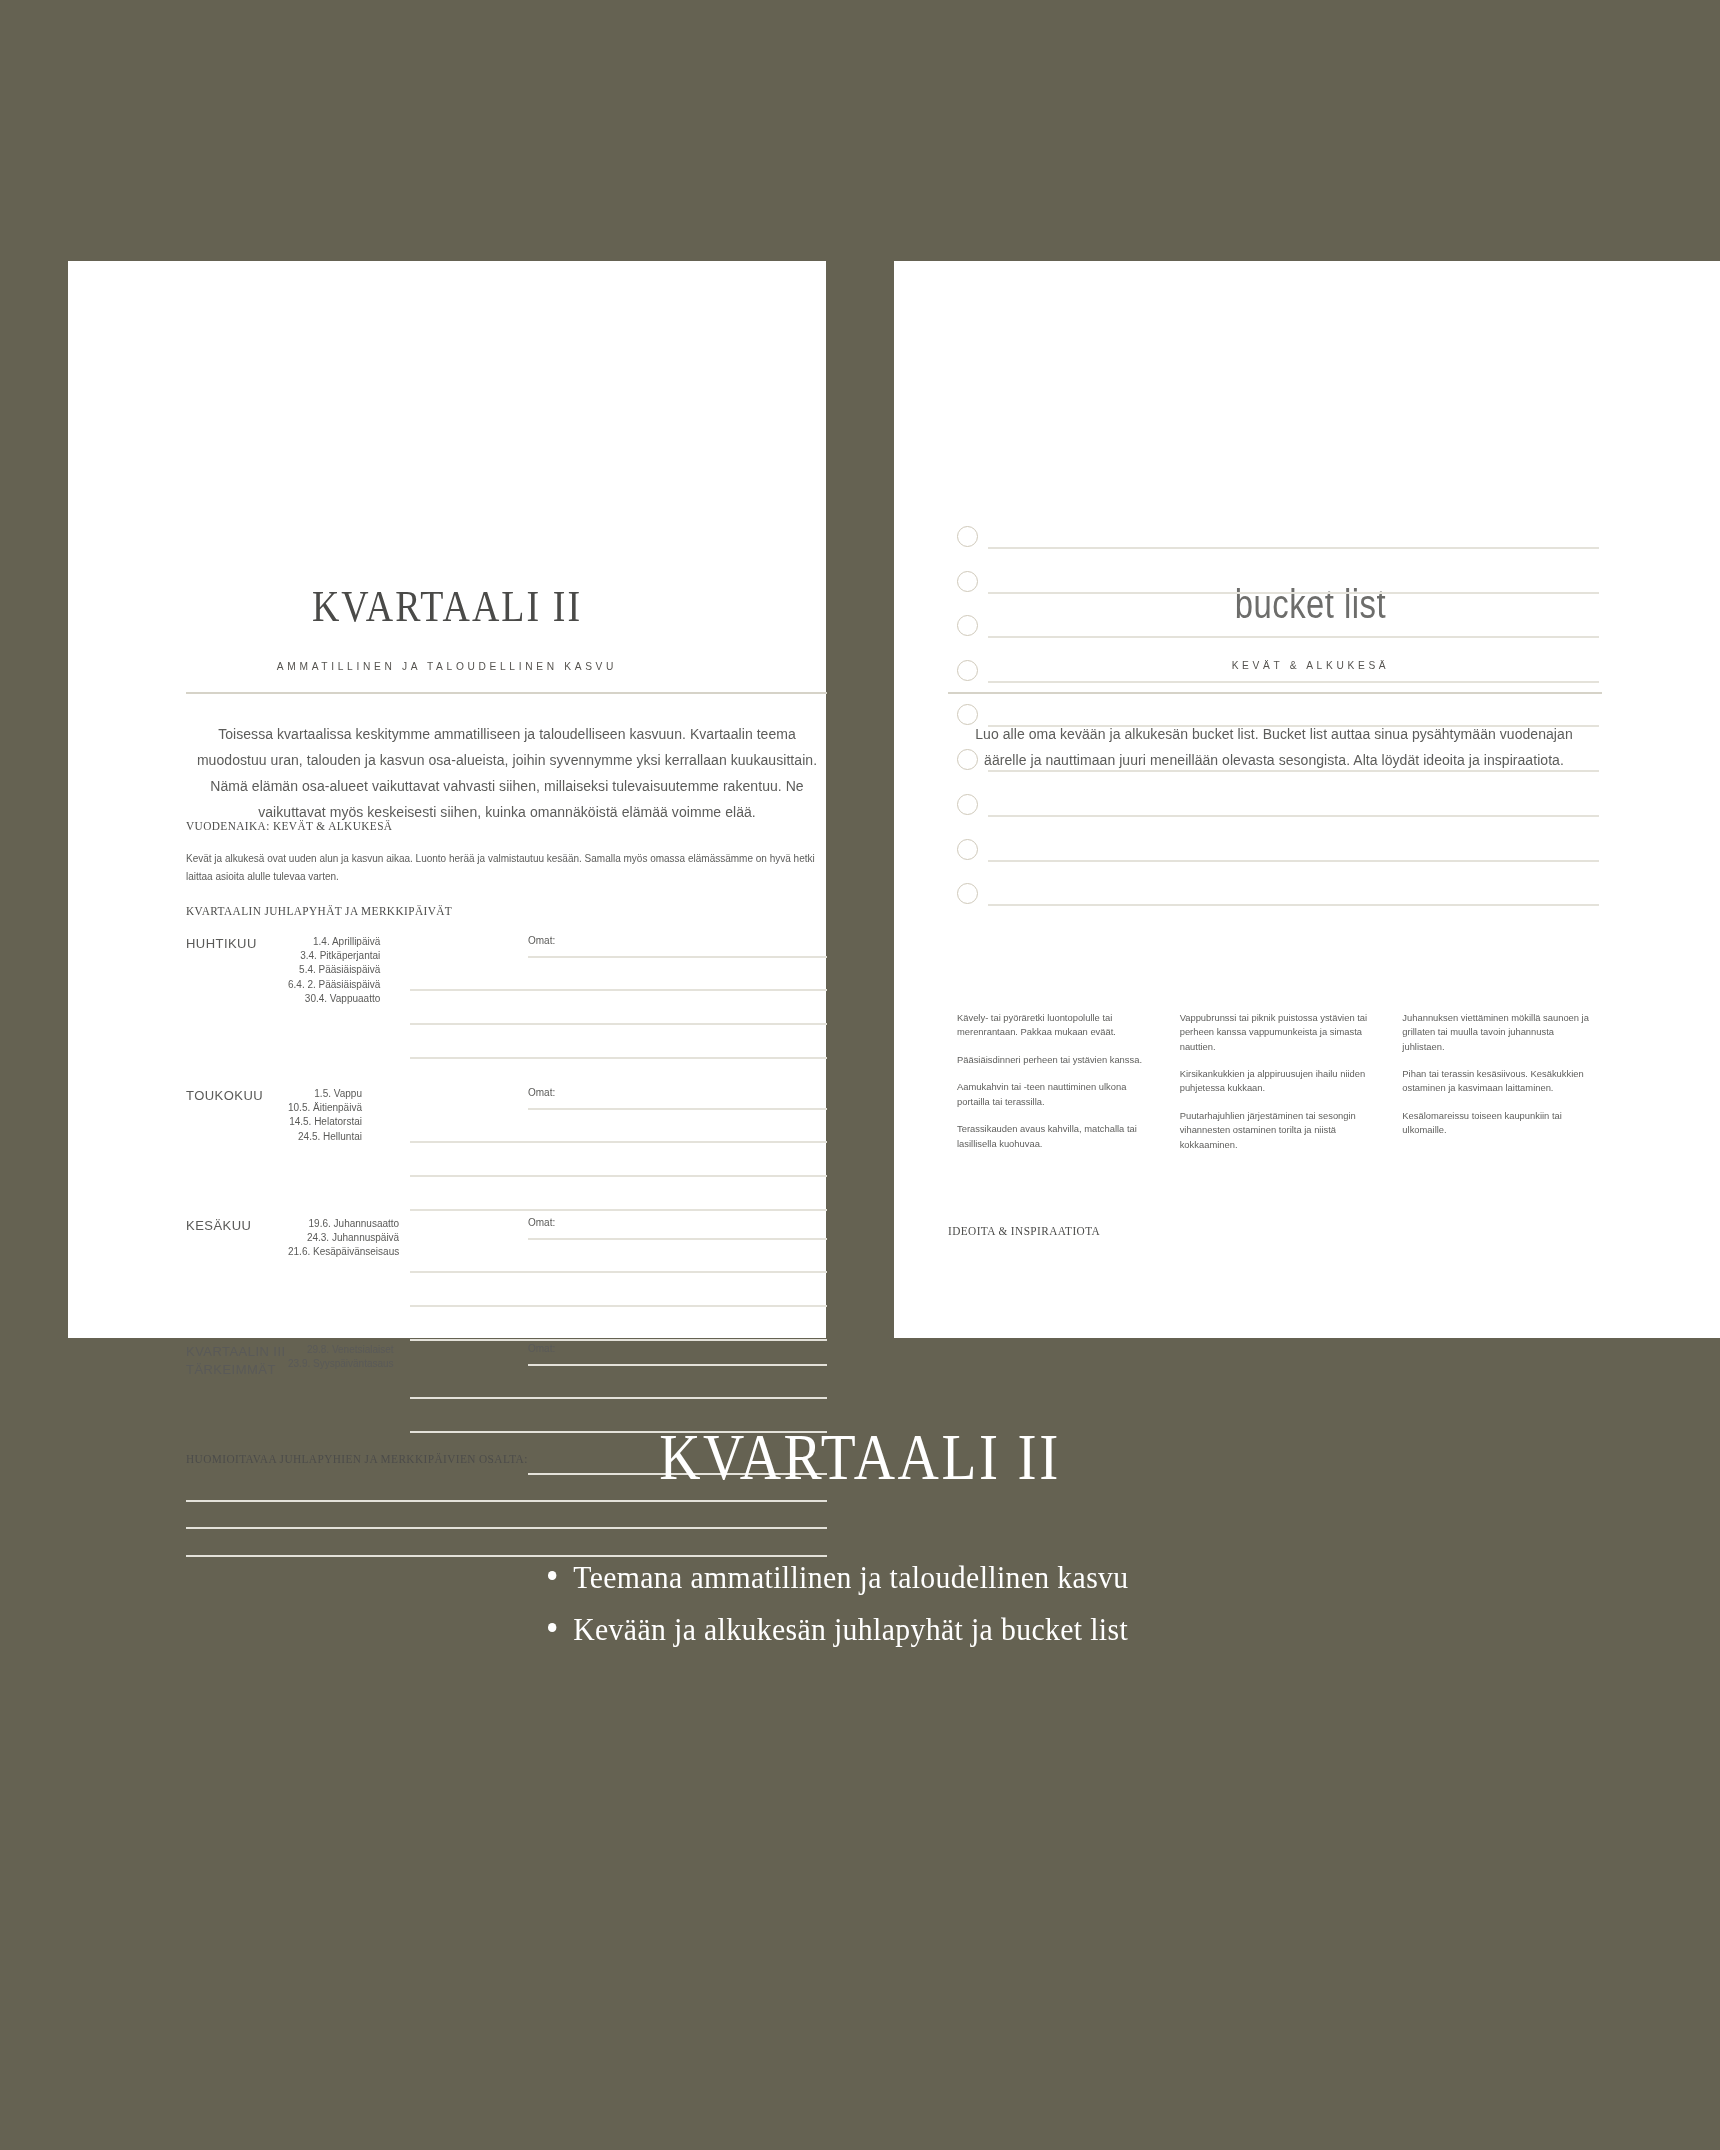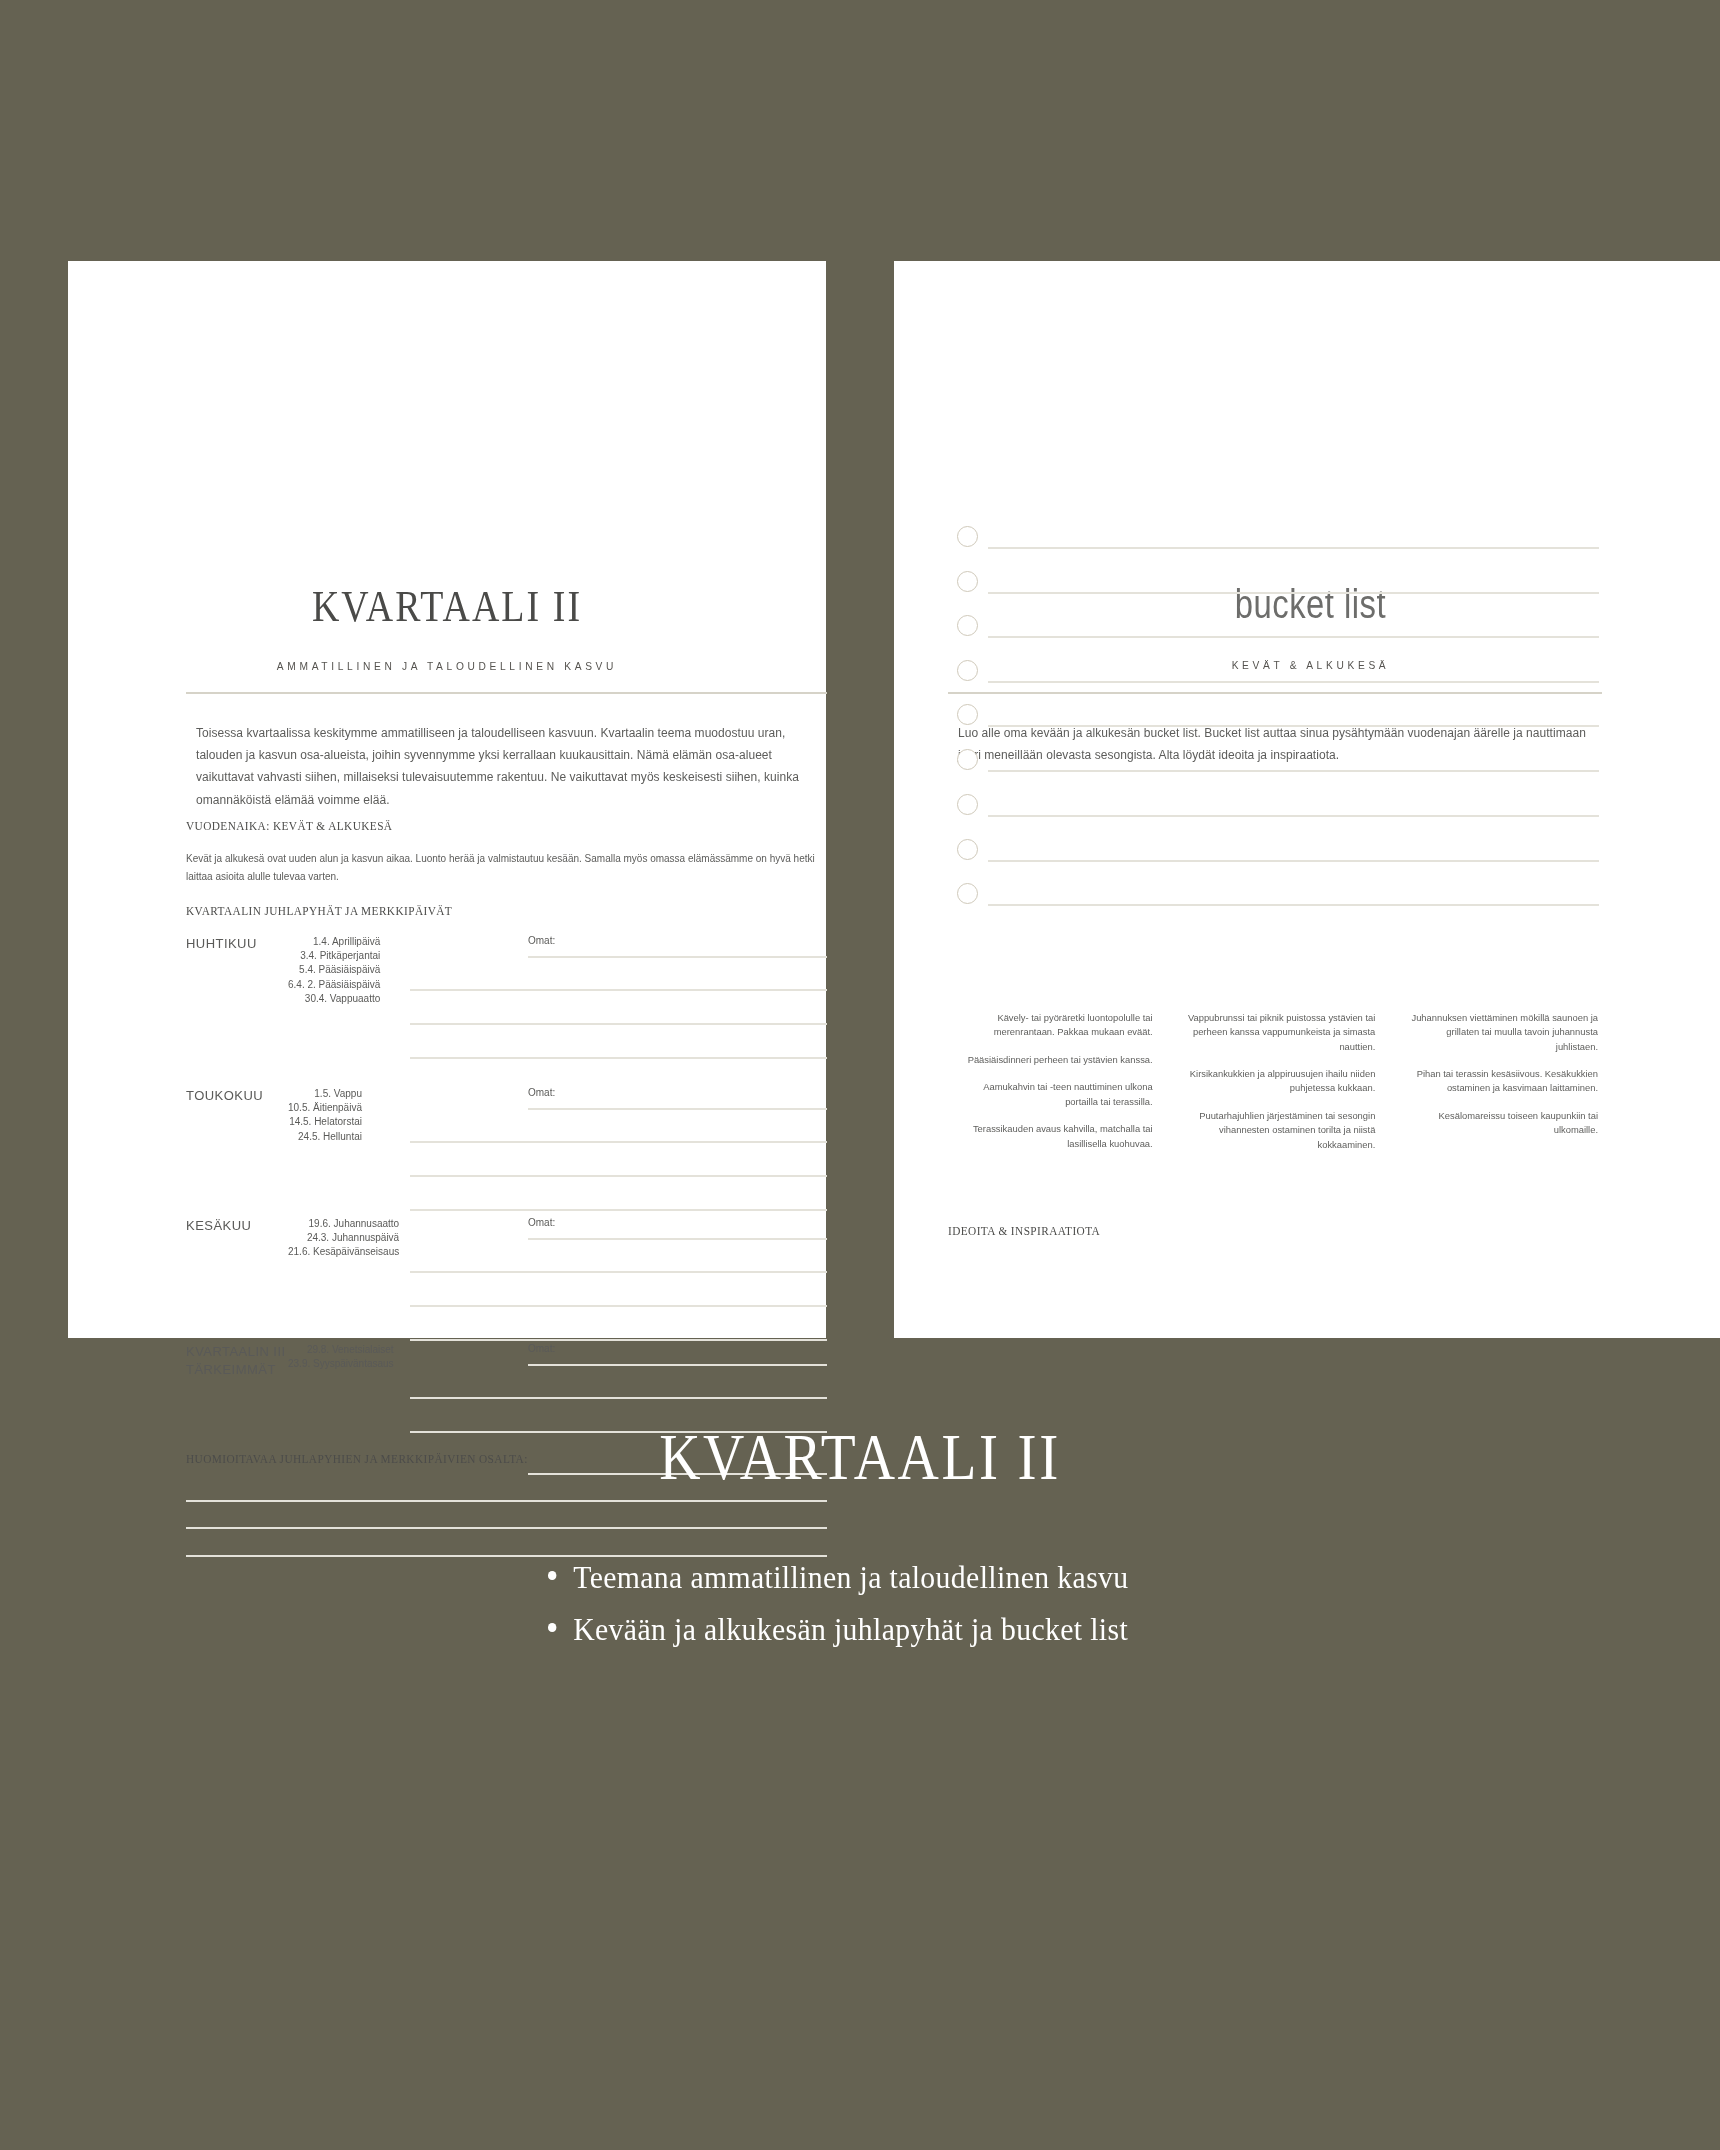--- a/index.html
+++ b/index.html
@@ -65,22 +65,22 @@
   .rule {
     position: absolute;
     height: 1.5px;
     background: #d6d3c8;
   }
   .rule-left  { left: 118px; top: 431px; width: 641px; }
 
   
   .intro {
     position: absolute;
-    text-align: left;
-    font-size: 12px;
+    text-align: center;
+    font-size: 14px;
     line-height: 1.85;
     color: #5c5c5a;
     letter-spacing: 0.004em;
   }
   .intro-left  { left: 128px; top: 461px; width: 622px; }
 
   
   .sec-head {
     position: absolute;
     font-family: "Liberation Serif", serif;
@@ -168,21 +168,20 @@
   }
 
   
   .ideas-grid {
     position: absolute;
     left: 957px;
     top: 1011px;
     width: 641px;
     display: flex;
     gap: 27px;
-    text-align: right;
   }
   .ideas-col {
     flex: 1 1 0;
     font-size: 9.4px;
     line-height: 1.52;
     color: #5f5f5d;
   }
   .ideas-col p { margin-bottom: 13.3px; }
   .ideas-col p:last-child { margin-bottom: 0; }
 

